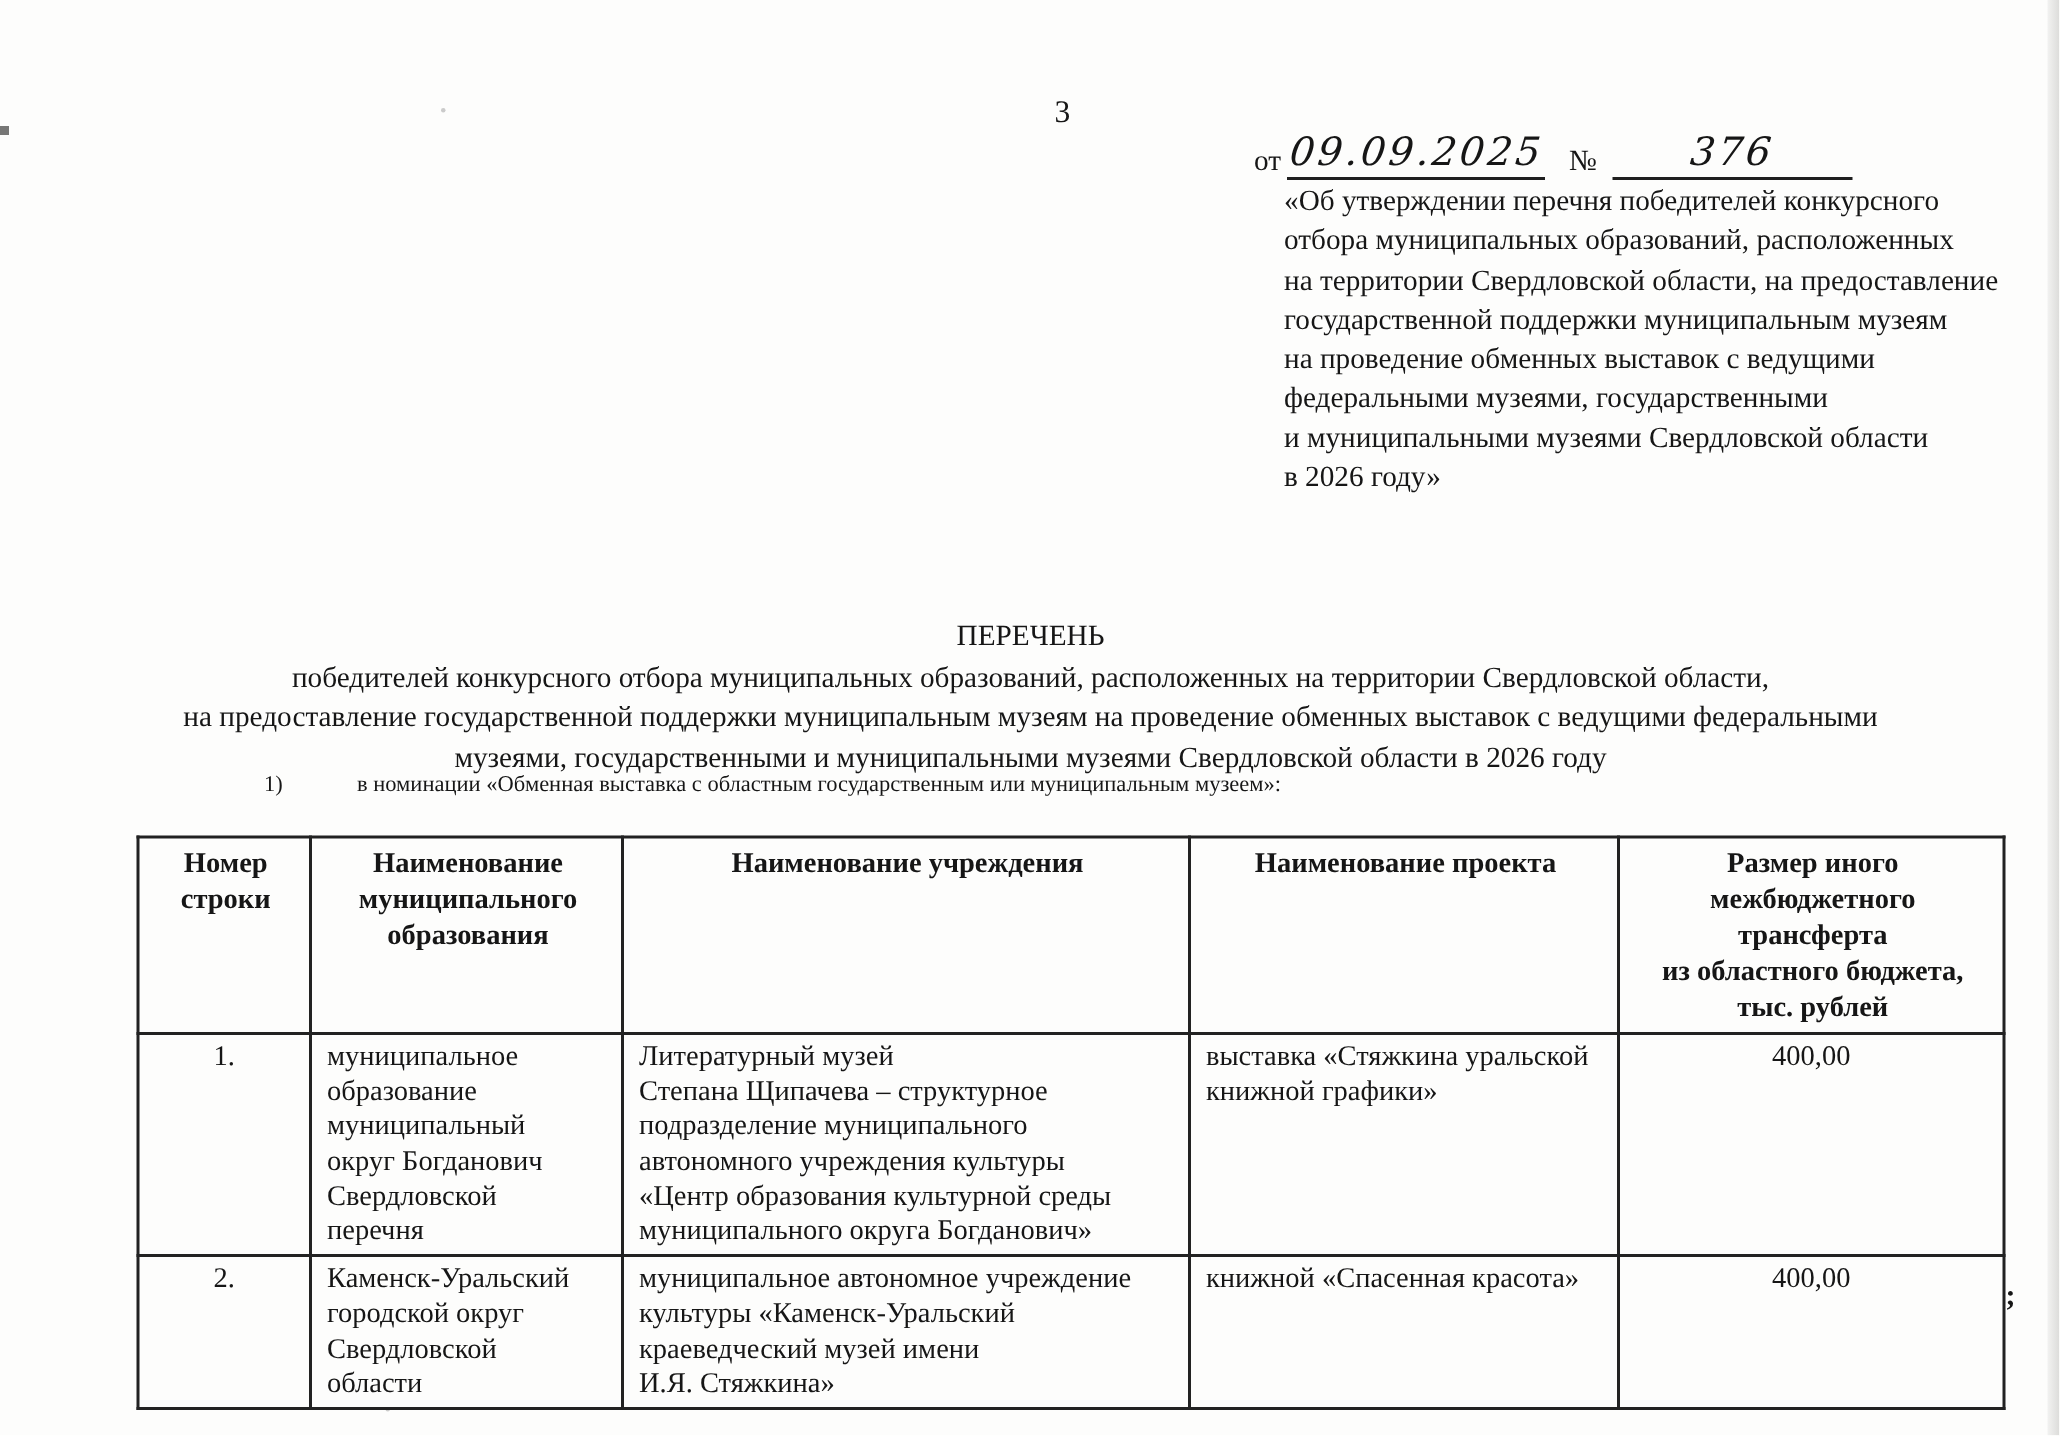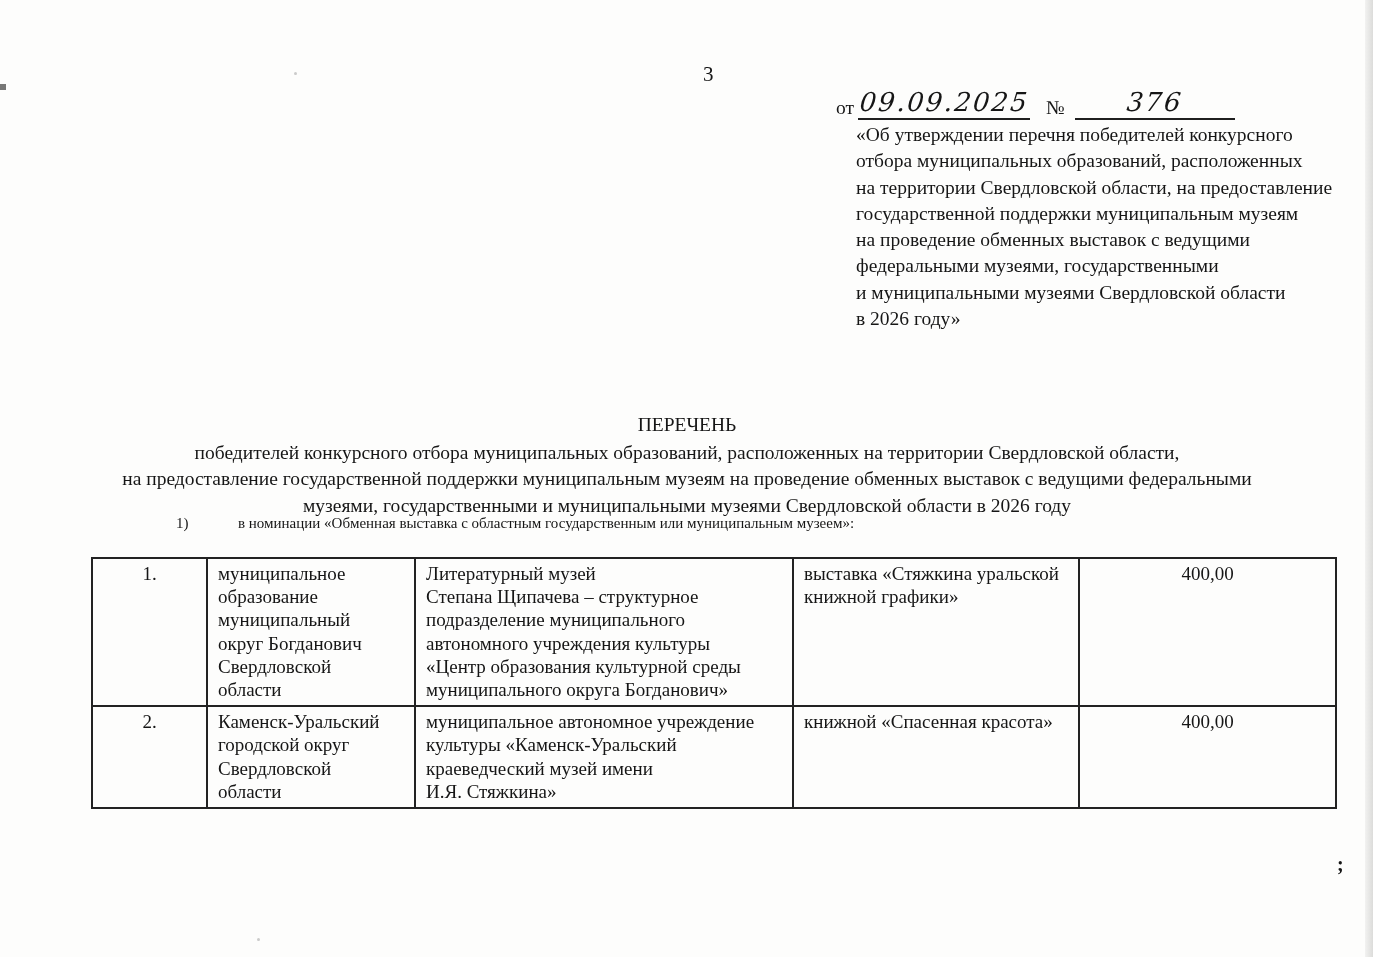--- a/index.html
+++ b/index.html
@@ -134,28 +134,41 @@
 
   <table class="doc-table">
     <colgroup>
       <col style="width:115px">
       <col style="width:208px">
       <col style="width:378px">
       <col style="width:286px">
       <col style="width:257px">
     </colgroup>
     <tbody>
+        <tr class="hdr">
+      <th>Номер
+строки</th>
+      <th>Наименование
+муниципального
+образования</th>
+      <th>Наименование учреждения</th>
+      <th>Наименование проекта</th>
+      <th>Размер иного
+межбюджетного трансферта
+из областного бюджета,
+тыс. рублей</th>
+    </tr>
     <tr class="r1">
       <td class="c-num">1.</td>
       <td>муниципальное
 образование
 муниципальный
 округ Богданович
 Свердловской
-области</td>
+перечня</td>
       <td>Литературный музей
 Степана Щипачева – структурное
 подразделение муниципального
 автономного учреждения культуры
 «Центр образования культурной среды
 муниципального округа Богданович»</td>
       <td>выставка «Стяжкина уральской
 книжной графики»</td>
       <td class="c-amt">400,00</td>
     </tr>

